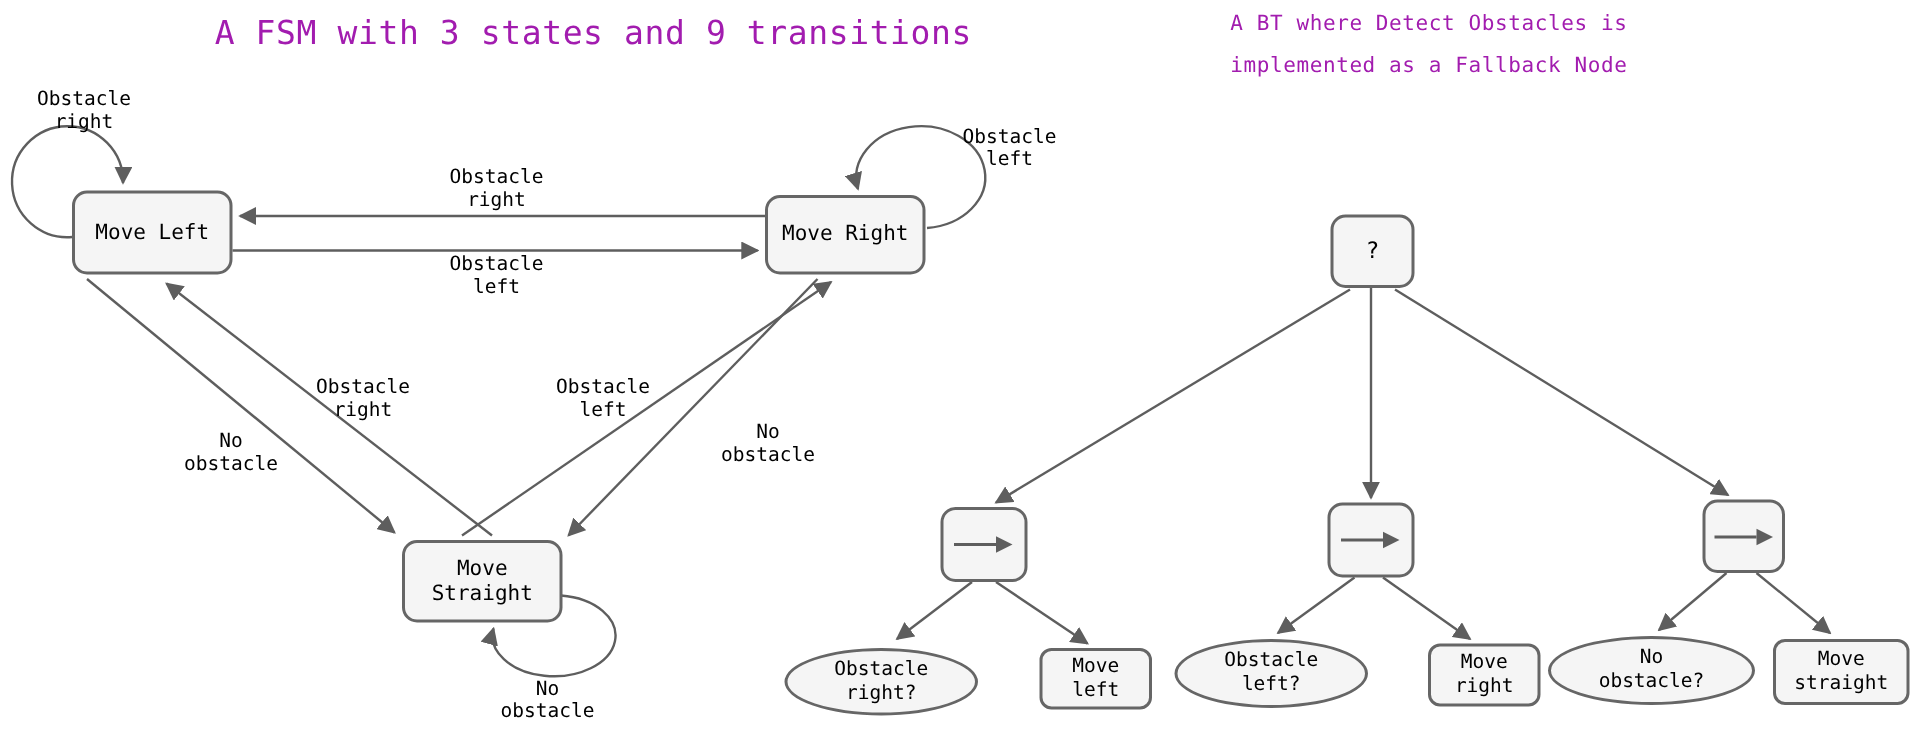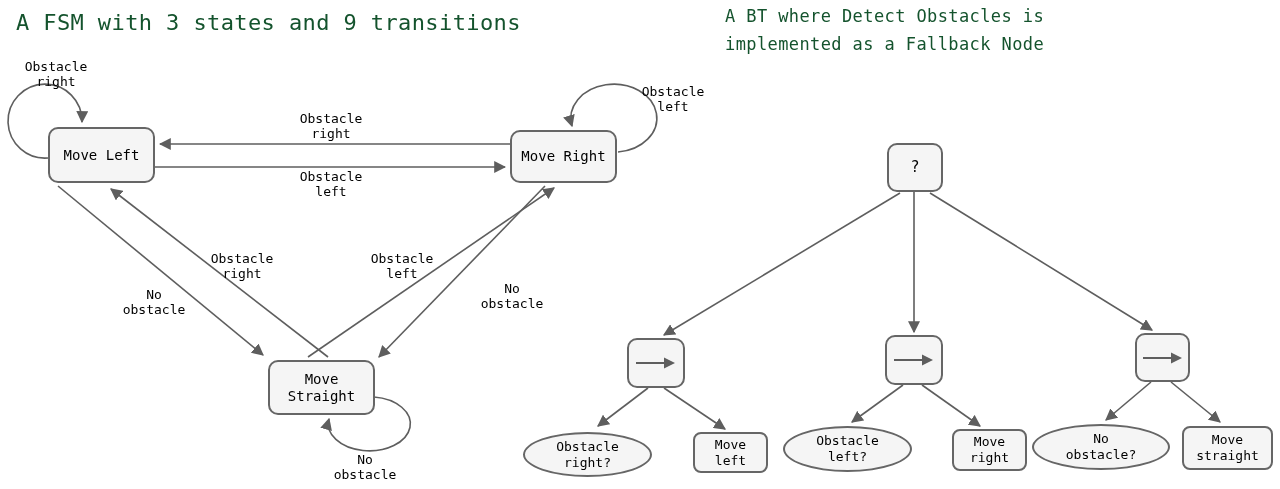--- a/index.html
+++ b/index.html
@@ -1,23 +1,23 @@
 <!DOCTYPE html>
 <html><head>
 <meta charset="utf-8">
 <style>
   html,body{margin:0;padding:0;background:#ffffff;}
   .canvas{position:relative;width:1280px;height:489px;background:#ffffff;overflow:hidden;
           font-family:"DejaVu Sans Mono","Liberation Mono",monospace;color:#000;}
   svg.edges{position:absolute;left:0;top:0;z-index:1;}
 
-  .title{position:absolute;z-index:3;text-align:left;color:#14532d;
+  .title{position:absolute;z-index:3;text-align:right;color:#a21caf;
          font-size:22px;line-height:28px;letter-spacing:0.4px;white-space:pre-line;}
   .title.fsm{left:16px;top:9px;width:632px;}
-  .title.bt{left:725px;top:2px;width:360px;font-size:17px;line-height:28px;}
+  .title.bt{left:725px;top:2px;width:360px;font-size:14px;line-height:28px;}
 
   .node{position:absolute;z-index:2;display:flex;align-items:center;justify-content:center;
         background:#f5f5f5;border:2px solid #666;box-sizing:border-box;text-align:center;
         font-size:14px;line-height:17px;white-space:pre-line;}
   .state,.action,.seq,.root{border-radius:10px;}
   .ellipse{border-radius:50%;font-size:13px;line-height:16px;}
   .action{font-size:13px;line-height:16px;border-radius:8px;}
 
   .n-move-left{left:48px;top:127px;width:107px;height:56px;}
   .n-move-right{left:510px;top:130px;width:107px;height:53px;}

